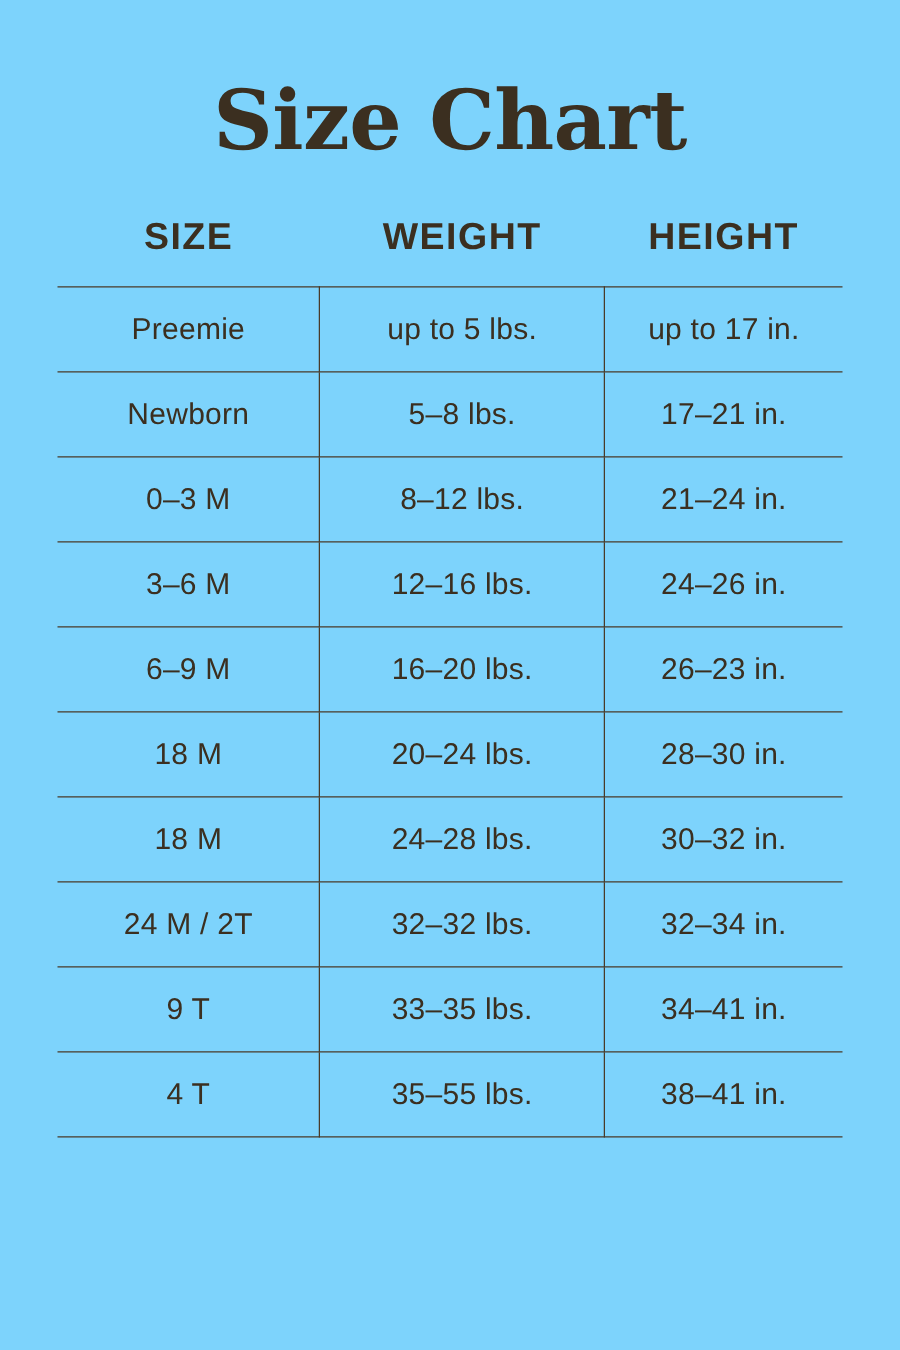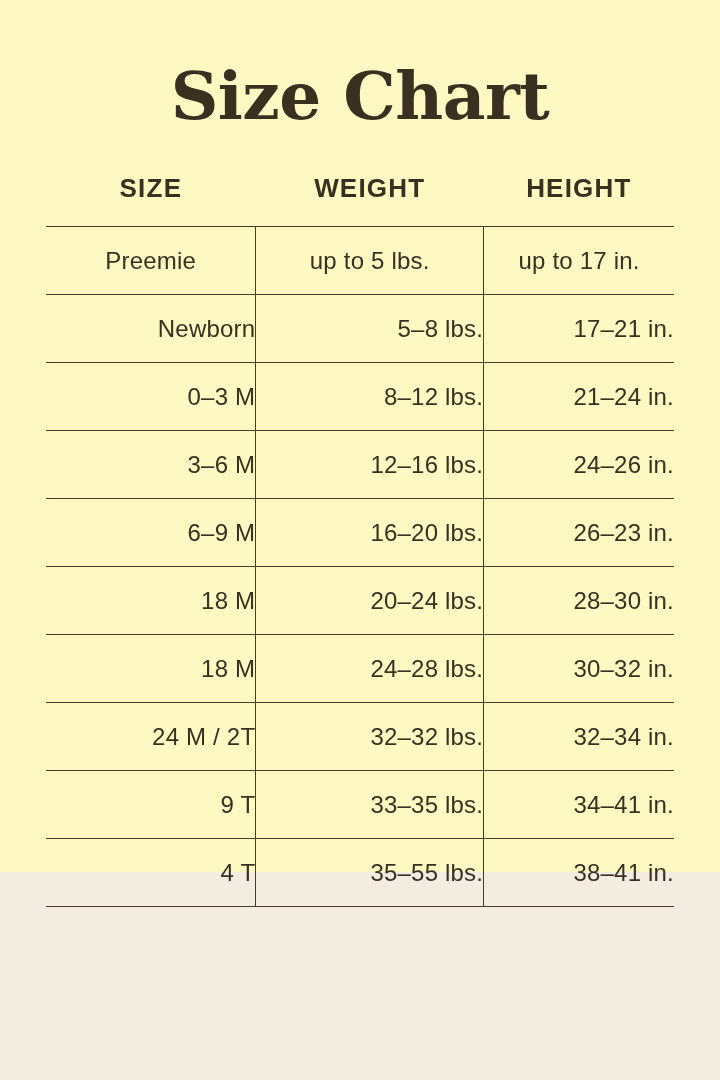--- a/index.html
+++ b/index.html
@@ -9,24 +9,24 @@
   body {
     width: 720px;
     height: 1080px;
     background: #f2ece1;
     font-family: "Liberation Sans", sans-serif;
     color: #3a2d1e;
     overflow: hidden;
   }
   .page {
     width: 720px;
-    height: 872px;
+    height: 1080px;
     box-sizing: border-box;
     position: relative;
-    background: #fef9c3;
+    background: #7dd3fc;
   }
   .title {
     text-align: center;
     font-family: "DejaVu Serif", "Liberation Serif", serif;
     font-weight: 700;
     font-size: 66px;
     letter-spacing: -0.5px;
     color: #3b2f20;
     margin: 0;
     padding-top: 62px;
@@ -42,21 +42,21 @@
     border-collapse: collapse;
     table-layout: fixed;
   }
   table.size-chart col.c1 { width: 33.4%; }
   table.size-chart col.c2 { width: 36.3%; }
   table.size-chart col.c3 { width: 30.3%; }
 
   table.size-chart thead th {
     font-family: "Liberation Sans", sans-serif;
     font-weight: 700;
-    font-size: 26px;
+    font-size: 30px;
     letter-spacing: 1.2px;
     color: #3b2f20;
     text-align: center;
     padding: 0 0 22px 0;
     border: none;
   }
   table.size-chart tbody td {
     text-align: center;
     font-size: 24px;
     font-weight: 400;
@@ -70,21 +70,20 @@
     letter-spacing: 0.2px;
   }
   table.size-chart tbody td.col-size {
     border-right: 1.6px solid #4a3b28;
   }
   table.size-chart tbody td.col-weight {
     border-right: 1.6px solid #4a3b28;
   }
   table.size-chart tbody tr + tr td {
     border-top: none;
-    text-align: right;
   }
 </style>
 </head>
 <body>
 
 <div class="page">
 
   <h1 class="title">Size Chart</h1>
 
   <div class="chart-wrap">

